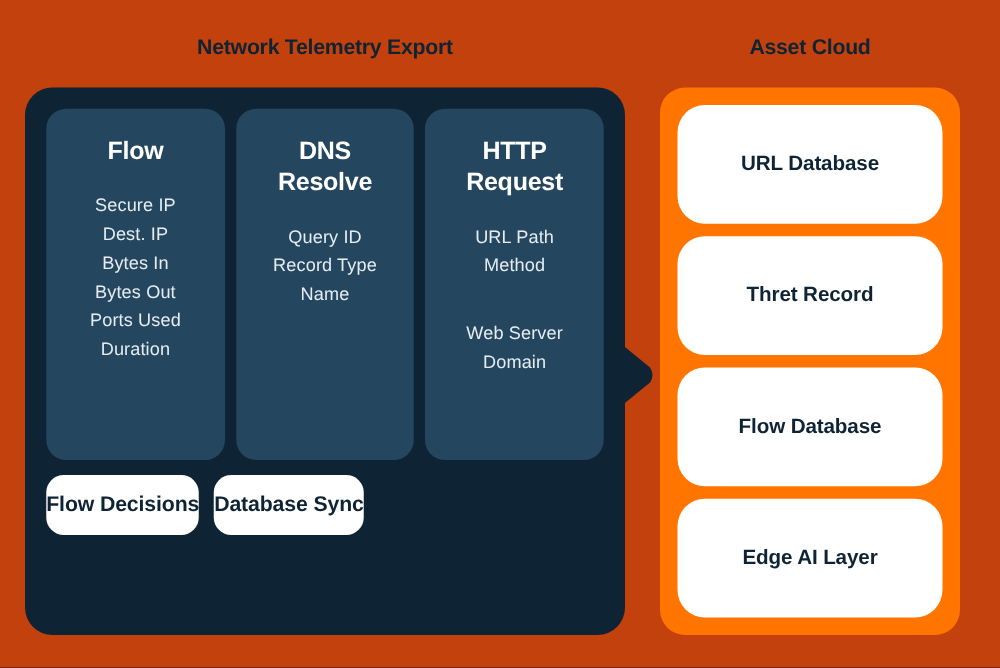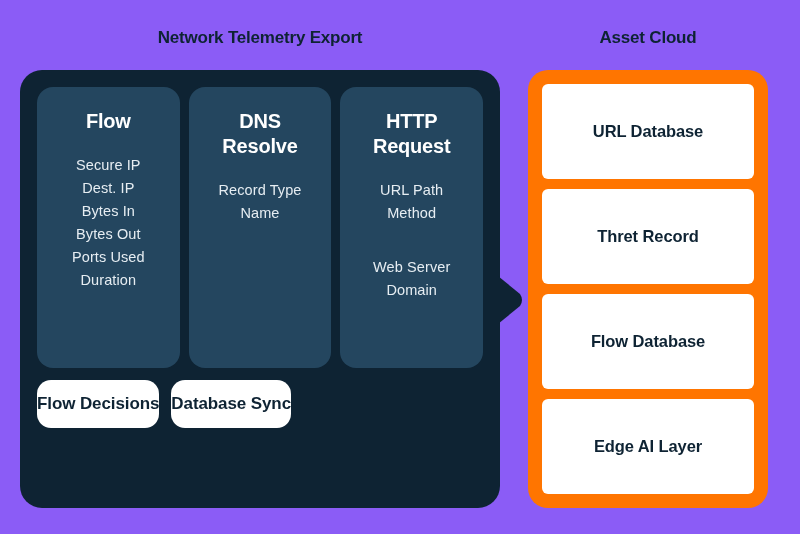--- a/index.html
+++ b/index.html
@@ -12,21 +12,21 @@
     height: 534px;
     overflow: hidden;
     font-family: "Liberation Sans", sans-serif;
     -webkit-font-smoothing: antialiased;
   }
 
   #stage {
     position: relative;
     width: 800px;
     height: 534px;
-    background: #8b5cf6;
+    background: #c2410c;
   }
 
   
   .panel-title {
     position: absolute;
     font-weight: bold;
     font-size: 17px;
     letter-spacing: -0.2px;
     color: #0E2333;
     text-align: center;
@@ -121,21 +121,21 @@
     border-radius: 20px;
     box-sizing: border-box;
     padding: 14px;
     display: flex;
     flex-direction: column;
     gap: 10px;
   }
   .cloud-card {
     flex: 1 1 0;
     background: #FFFFFF;
-    border-radius: 6px;
+    border-radius: 22px;
     display: flex;
     align-items: center;
     justify-content: center;
     color: #0E2333;
     font-weight: bold;
     font-size: 16.5px;
     letter-spacing: -0.1px;
     text-align: center;
   }
 </style>
@@ -165,20 +165,21 @@
           <div class="item">Duration</div>
         </div>
       </div>
 
       <div class="column">
         <div class="column-title">
           <div>DNS</div>
           <div>Resolve</div>
         </div>
         <div class="column-items">
+          <div class="item">Query ID</div>
           <div class="item">Record Type</div>
           <div class="item">Name</div>
         </div>
       </div>
 
       <div class="column">
         <div class="column-title">
           <div>HTTP</div>
           <div>Request</div>
         </div>

